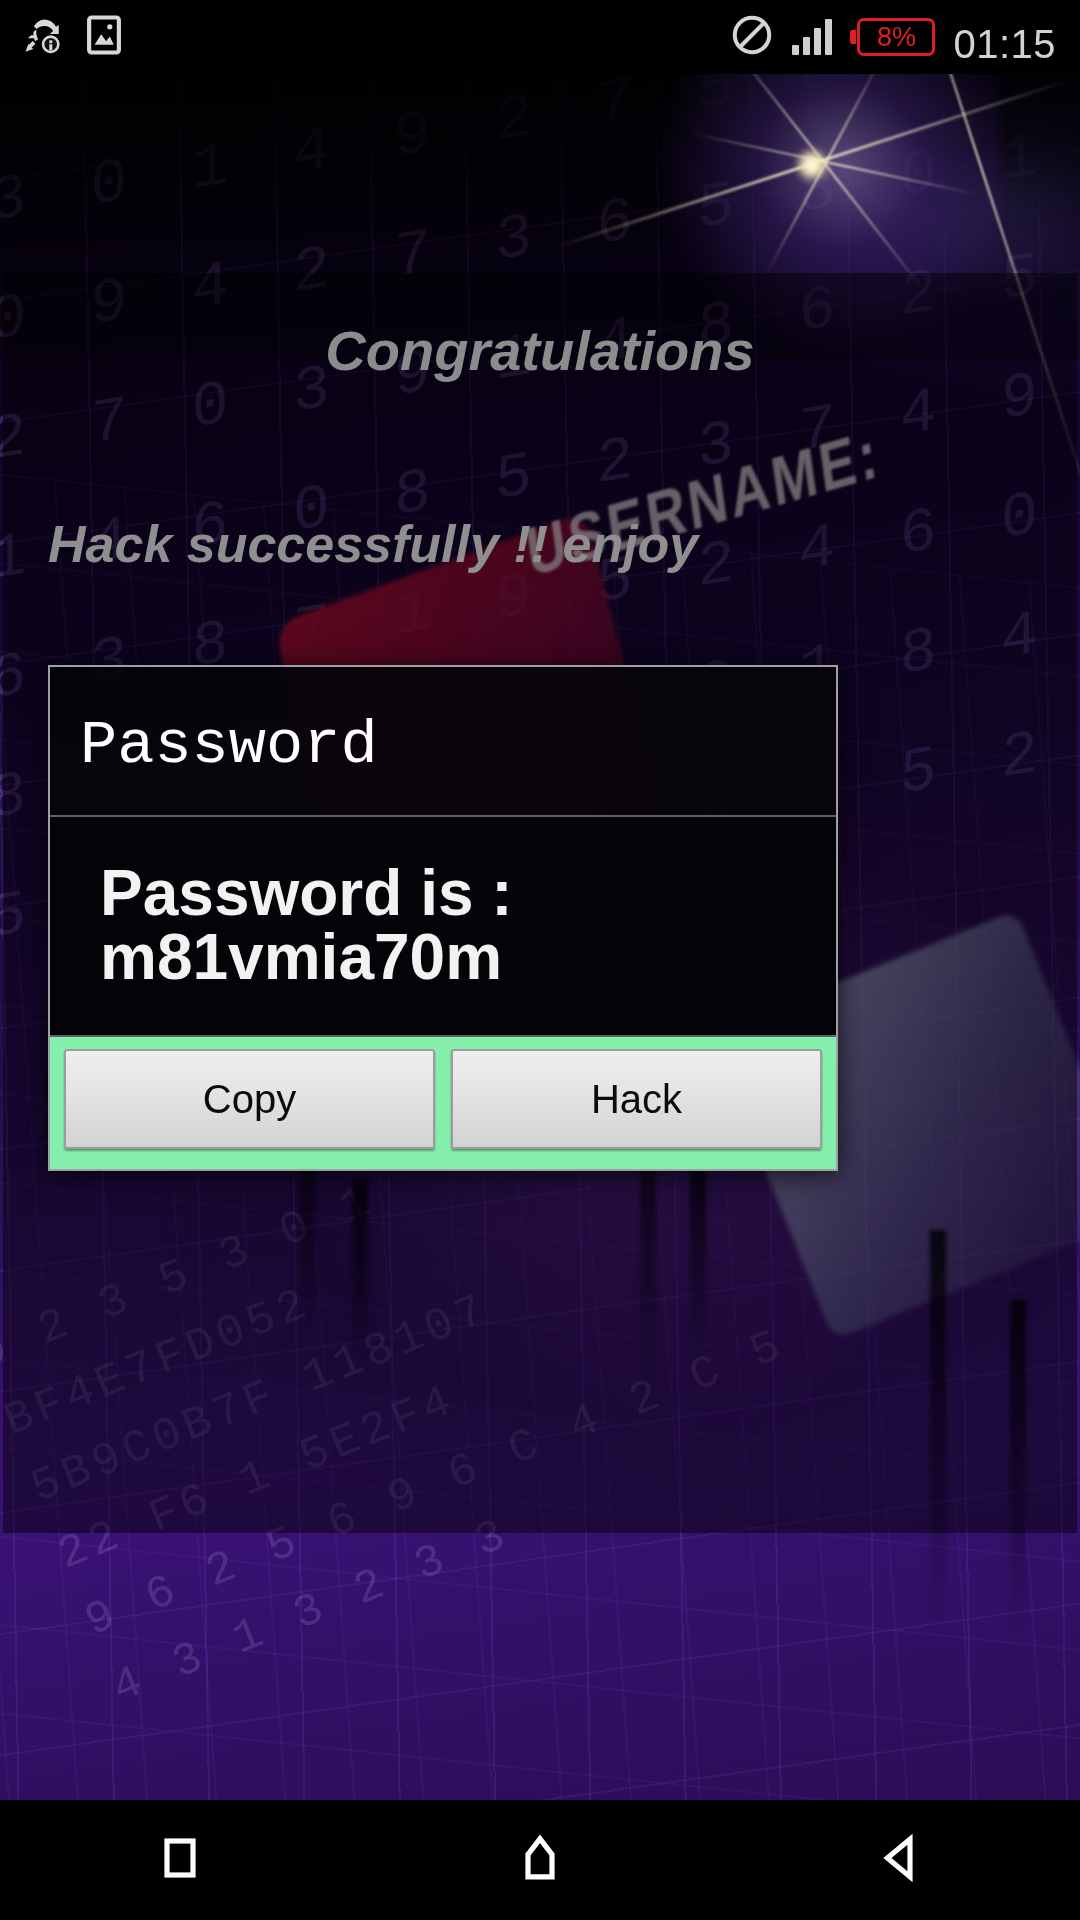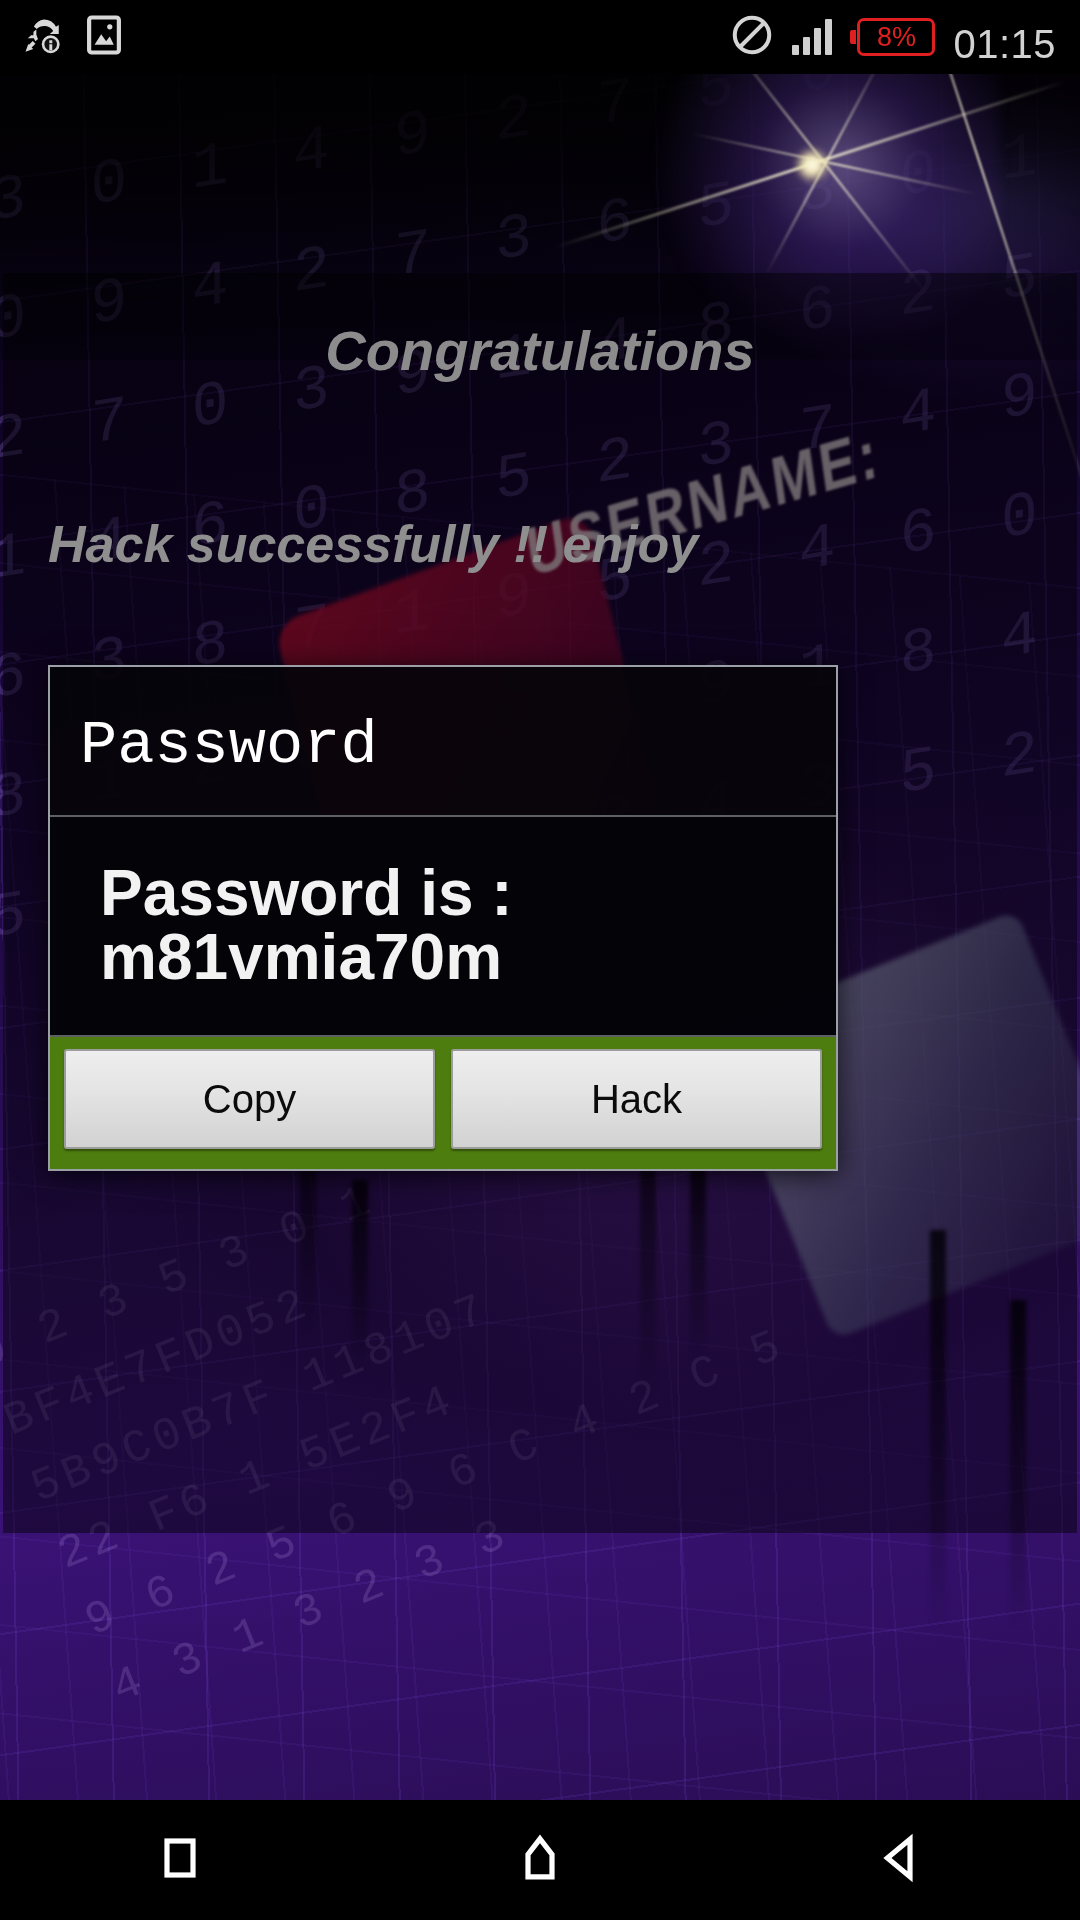--- a/index.html
+++ b/index.html
@@ -292,21 +292,21 @@
     font-size: 64px;
     color: #f2f2f2;
     background: rgba(4,3,8,0.94);
     line-height: 1;
     font-weight: bold;
   }
   .dialog-buttons {
     display: flex;
     gap: 16px;
     padding: 12px 14px 20px 14px;
-    background: #4d7c0f;
+    background: #86efac;
     border-top: 2px solid #5d6166;
   }
   .btn {
     flex: 1 1 0;
     height: 96px;
     display: flex;
     align-items: center;
     justify-content: center;
     font-size: 40px;
     color: #0b0b0b;

